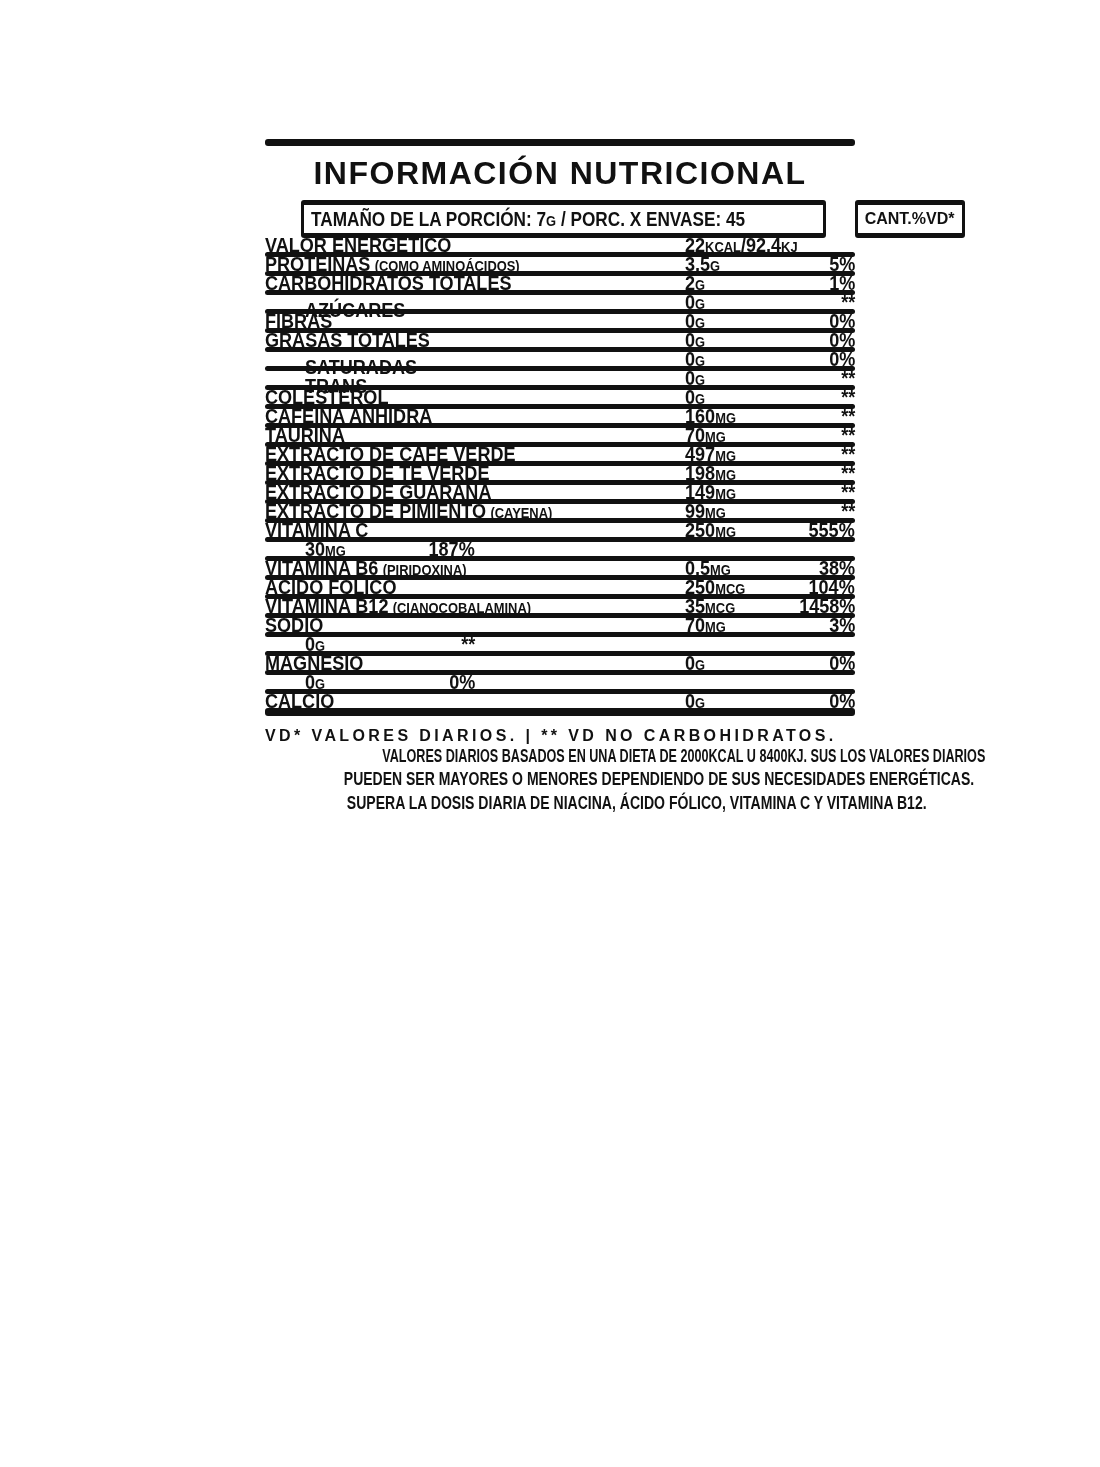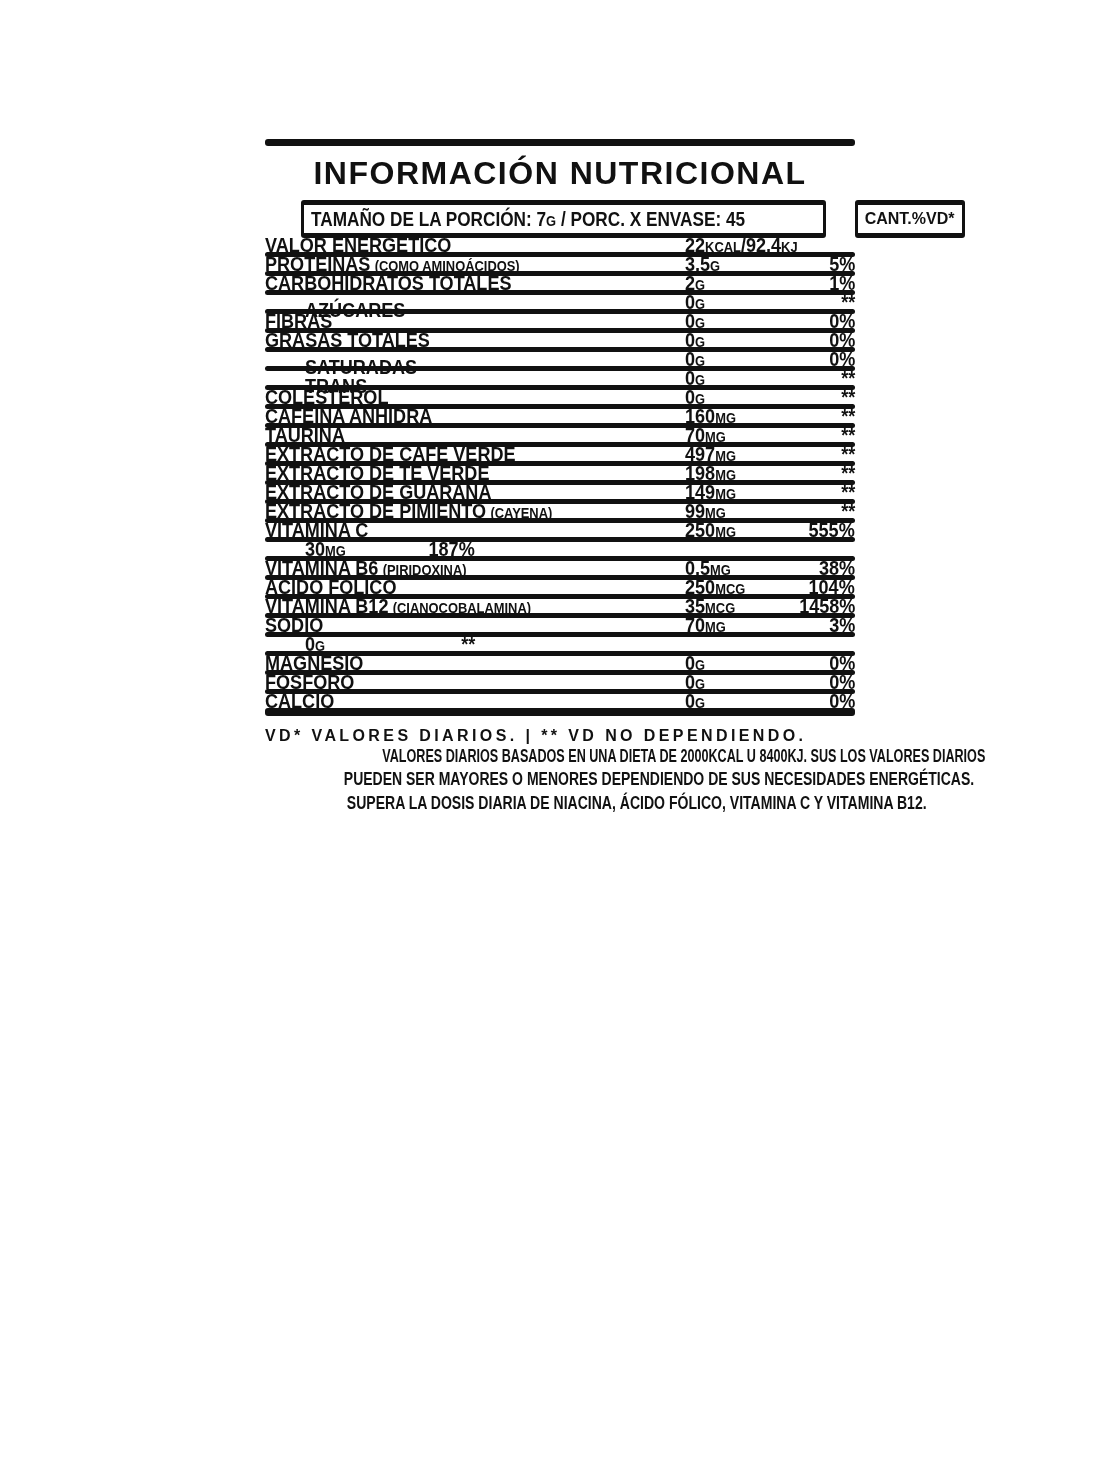--- a/index.html
+++ b/index.html
@@ -204,35 +204,34 @@
           <div class="cell-dv"><span class="cxr">**</span></div>
         </div>
         <div class="sep"></div>
         <div class="row">
           <div class="cell-label"><span class="cx"><span>MAGNESIO</span></span></div>
           <div class="cell-amount"><span class="cx"><span class="val">0</span><span class="unit">G</span></span></div>
           <div class="cell-dv"><span class="cxr">0%</span></div>
         </div>
         <div class="sep"></div>
         <div class="row">
-          <div class="cell-label"><span class="cx"><span>FÓSFORO</span></span></div>
           <div class="cell-amount"><span class="cx"><span class="val">0</span><span class="unit">G</span></span></div>
           <div class="cell-dv"><span class="cxr">0%</span></div>
         </div>
         <div class="sep"></div>
         <div class="row">
           <div class="cell-label"><span class="cx"><span>CALCIO</span></span></div>
           <div class="cell-amount"><span class="cx"><span class="val">0</span><span class="unit">G</span></span></div>
           <div class="cell-dv"><span class="cxr">0%</span></div>
         </div>
         <div class="sep thick"></div>
       </div>
 
     <div class="footer">
-      <div class="f1">VD* VALORES DIARIOS. | ** VD NO DEPENDIENDO.</div>
+      <div class="f1">VD* VALORES DIARIOS. | ** VD NO CARBOHIDRATOS.</div>
       <div class="f2">
         <span class="cx2">VALORES DIARIOS BASADOS EN UNA DIETA DE 2000KCAL U 8400KJ. SUS LOS VALORES DIARIOS</span>
       </div>
       <div class="f3">
         <span class="cx3">PUEDEN SER MAYORES O MENORES DEPENDIENDO DE SUS NECESIDADES ENERGÉTICAS.</span>
       </div>
       <div class="f4">
         <span class="cx4">SUPERA LA DOSIS DIARIA DE NIACINA, ÁCIDO FÓLICO, VITAMINA C Y VITAMINA B12.</span>
       </div>
     </div>

